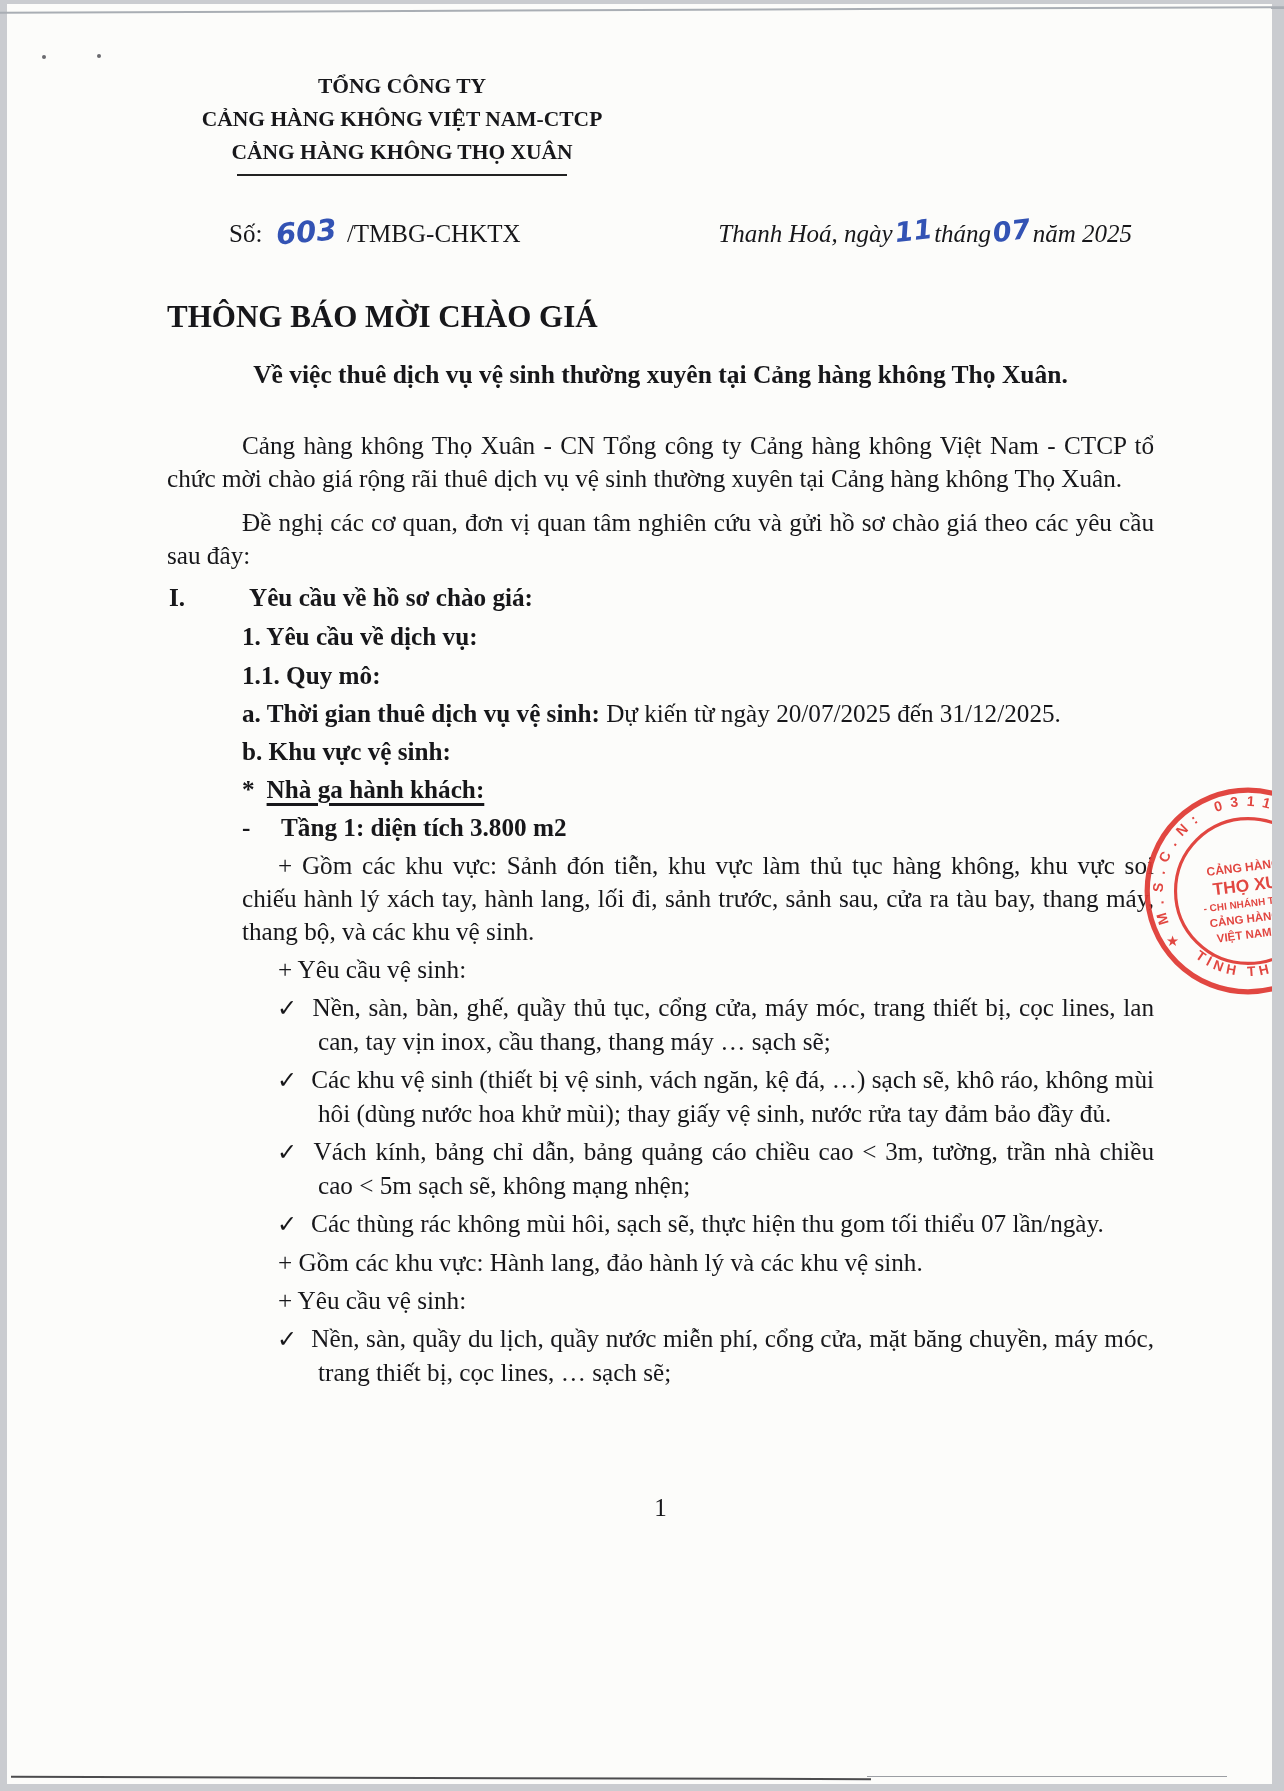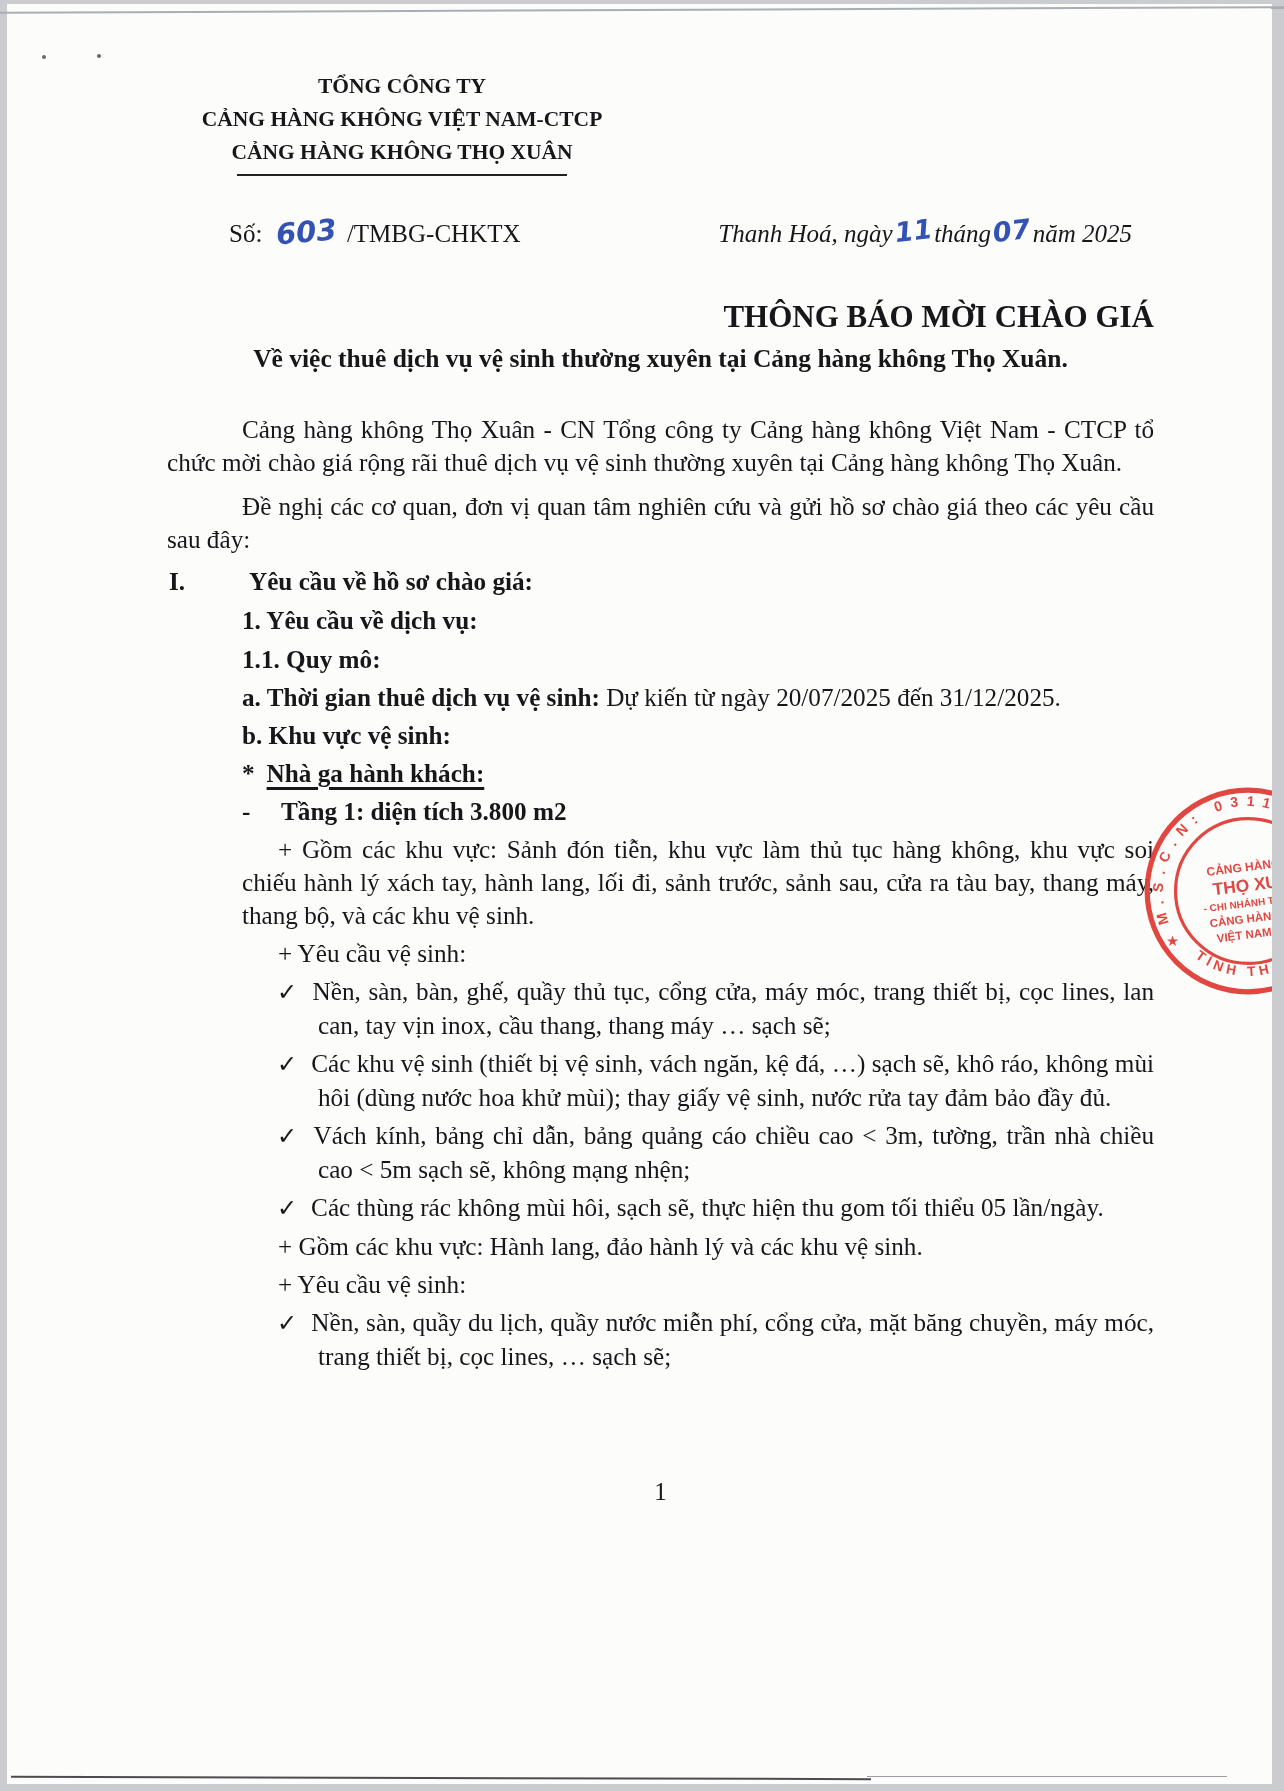--- a/index.html
+++ b/index.html
@@ -27,22 +27,22 @@
   
   .so-row{display:flex;justify-content:space-between;margin-top:36px;height:42px;align-items:center;
     font-size:25px;}
   .so-left{margin-left:62px;white-space:nowrap;}
   .hand{color:#3353b4;font-family:"DejaVu Sans",sans-serif;font-style:italic;font-weight:600;
     display:inline-block;transform:rotate(-5deg);font-size:29px;}
   .so-left .hand{margin:0 10px 0 14px;}
   .date-right{font-style:italic;margin-right:22px;white-space:nowrap;}
   .date-right .hand{margin:0 2px;transform:rotate(-7deg) translateY(-2px);font-size:27px;}
 
-  .title{margin-top:44px;text-align:right;font-weight:bold;font-size:31px;line-height:38px;}
-  .subtitle{margin-top:6px;text-align:center;font-weight:bold;font-size:25.5px;line-height:34px;}
+  .title{margin-top:44px;text-align:left;font-weight:bold;font-size:31px;line-height:38px;}
+  .subtitle{margin-top:22px;text-align:center;font-weight:bold;font-size:25.5px;line-height:34px;}
 
   p{margin:0;}
   .para{margin-top:37px;text-align:justify;text-indent:75px;}
   .para2{margin-top:11px;text-align:justify;text-indent:75px;}
 
   .sec-i{margin-top:9px;font-weight:bold;}
   .sec-i .roman{display:inline-block;width:80px;padding-left:2px;}
   .hblock{margin-left:75px;margin-top:6px;font-weight:bold;}
   .ab-line{margin-left:75px;margin-top:5px;}
   .ab-line b{font-weight:bold;}
@@ -115,21 +115,21 @@
       <div class="dash-line">
         <span class="dash">-</span><span>Tầng 1: diện tích 3.800 m2</span>
       </div>
 
       <p class="plus-para">+ Gồm các khu vực: Sảnh đón tiễn, khu vực làm thủ tục hàng không, khu vực soi chiếu hành lý xách tay, hành lang, lối đi, sảnh trước, sảnh sau, cửa ra tàu bay, thang máy, thang bộ, và các khu vệ sinh.</p>
       <p class="plus-para">+ Yêu cầu vệ sinh:</p>
 
       <div class="check-item"><span class="tick">✓</span><span>Nền, sàn, bàn, ghế, quầy thủ tục, cổng cửa, máy móc, trang thiết bị, cọc lines, lan can, tay vịn inox, cầu thang, thang máy … sạch sẽ;</span></div>
       <div class="check-item"><span class="tick">✓</span><span>Các khu vệ sinh (thiết bị vệ sinh, vách ngăn, kệ đá, …) sạch sẽ, khô ráo, không mùi hôi (dùng nước hoa khử mùi); thay giấy vệ sinh, nước rửa tay đảm bảo đầy đủ.</span></div>
       <div class="check-item"><span class="tick">✓</span><span>Vách kính, bảng chỉ dẫn, bảng quảng cáo chiều cao &lt; 3m, tường, trần nhà chiều cao &lt; 5m sạch sẽ, không mạng nhện;</span></div>
-      <div class="check-item"><span class="tick">✓</span><span>Các thùng rác không mùi hôi, sạch sẽ, thực hiện thu gom tối thiểu 05 lần/ngày.</span></div>
+      <div class="check-item"><span class="tick">✓</span><span>Các thùng rác không mùi hôi, sạch sẽ, thực hiện thu gom tối thiểu 07 lần/ngày.</span></div>
 
       <p class="plus-para">+ Gồm các khu vực: Hành lang, đảo hành lý và các khu vệ sinh.</p>
       <p class="plus-para">+ Yêu cầu vệ sinh:</p>
 
       <div class="check-item"><span class="tick">✓</span><span>Nền, sàn, quầy du lịch, quầy nước miễn phí, cổng cửa, mặt băng chuyền, máy móc, trang thiết bị, cọc lines, … sạch sẽ;</span></div>
 
       <div class="page-num">1</div>
     </div>
 
     <svg class="stamp" width="210" height="210" viewBox="0 0 200 200">

